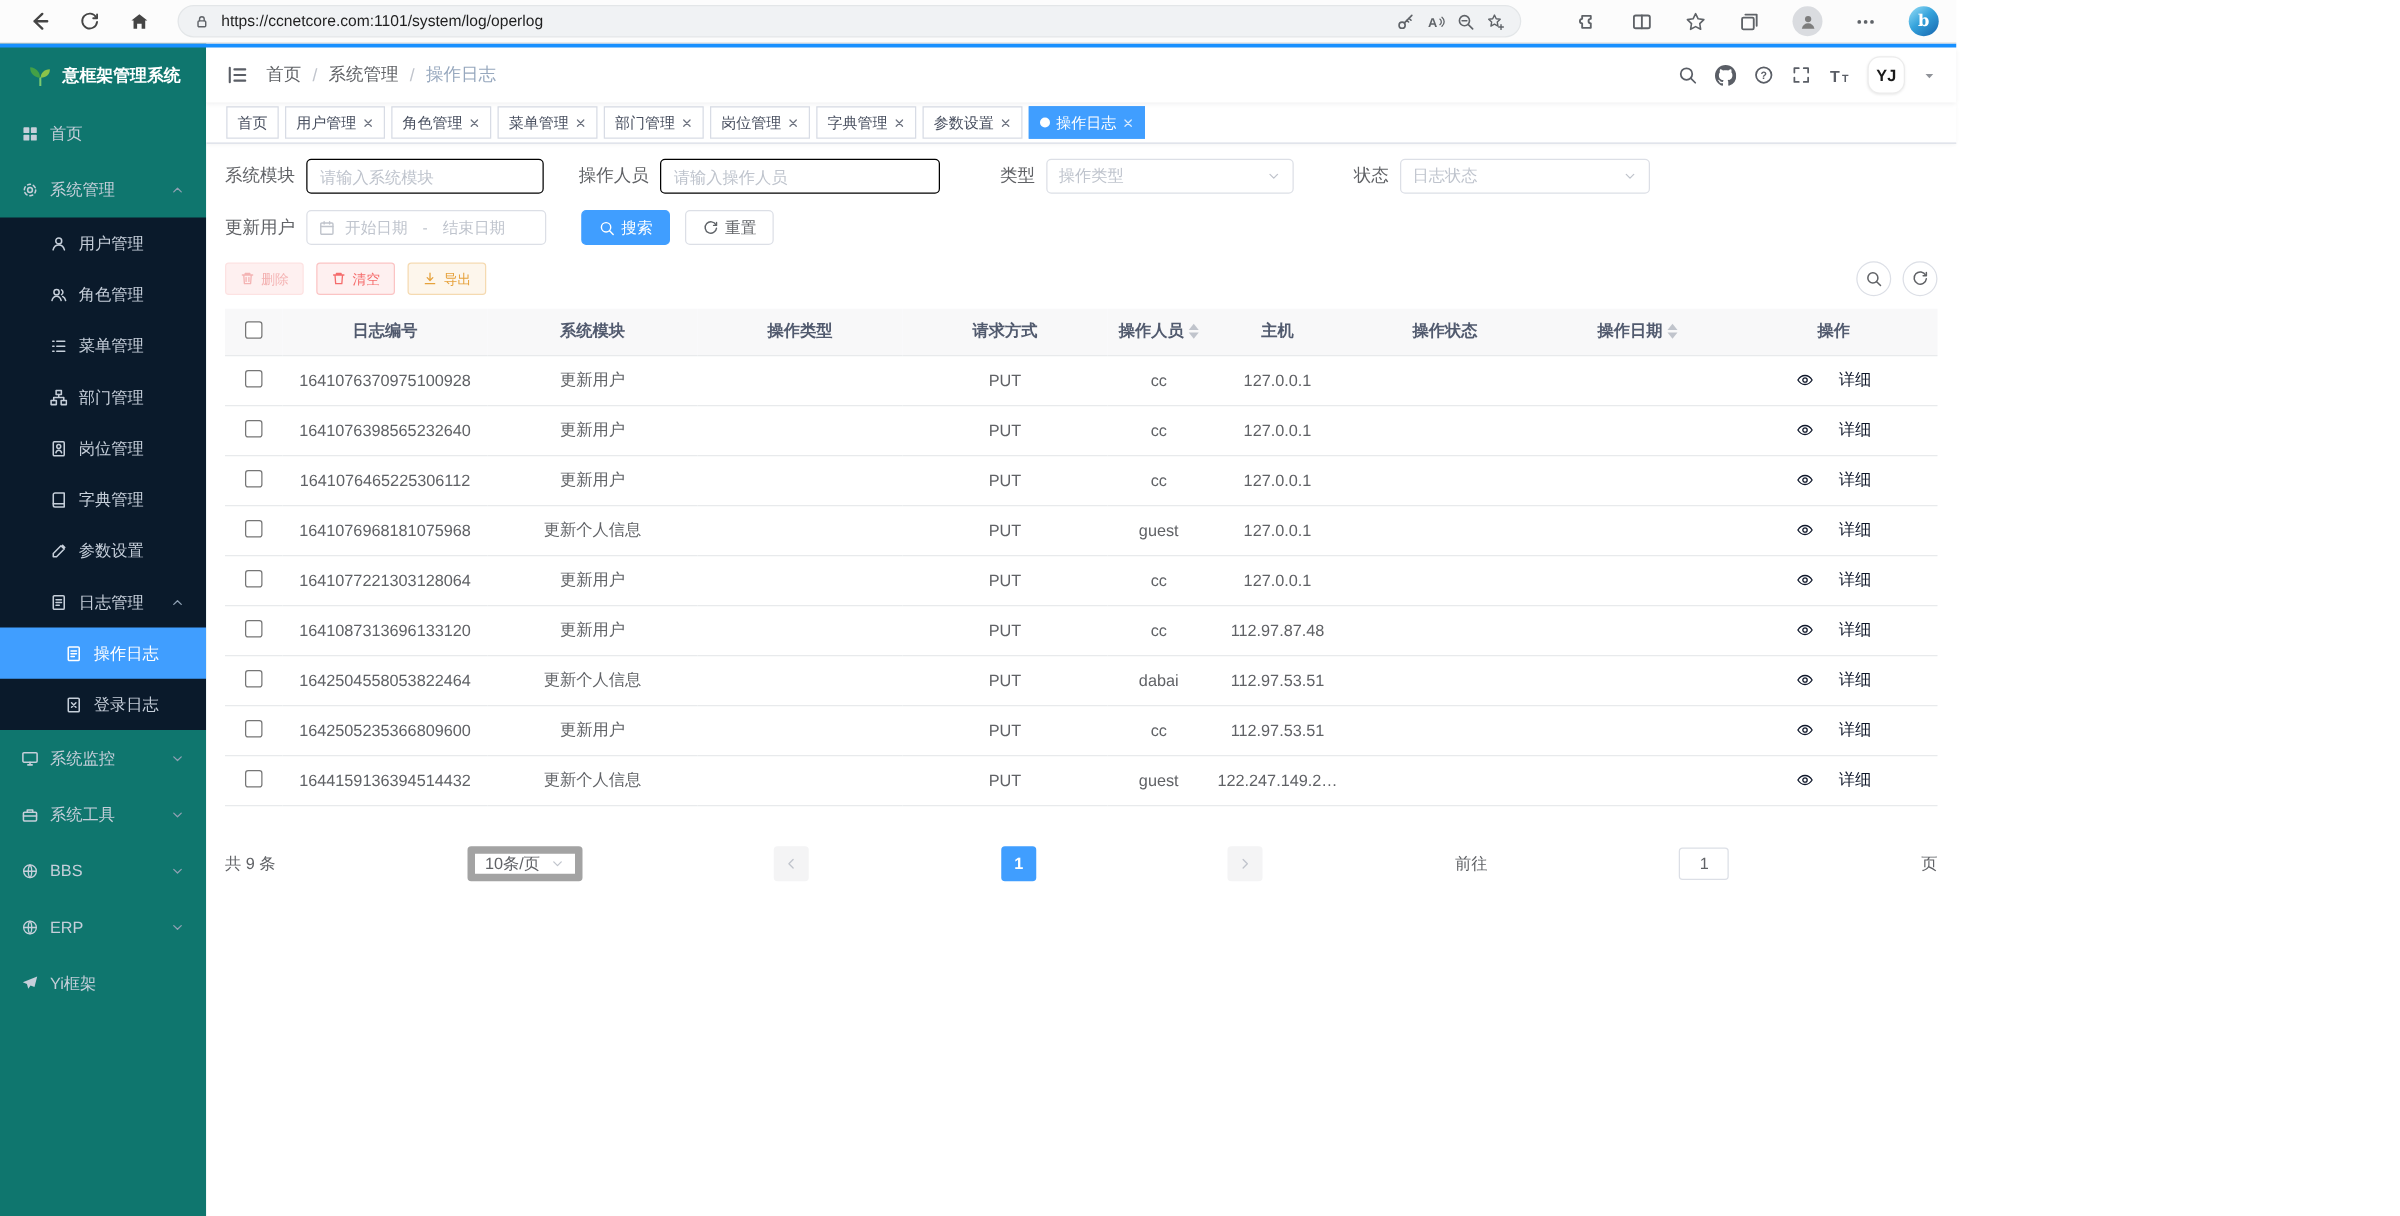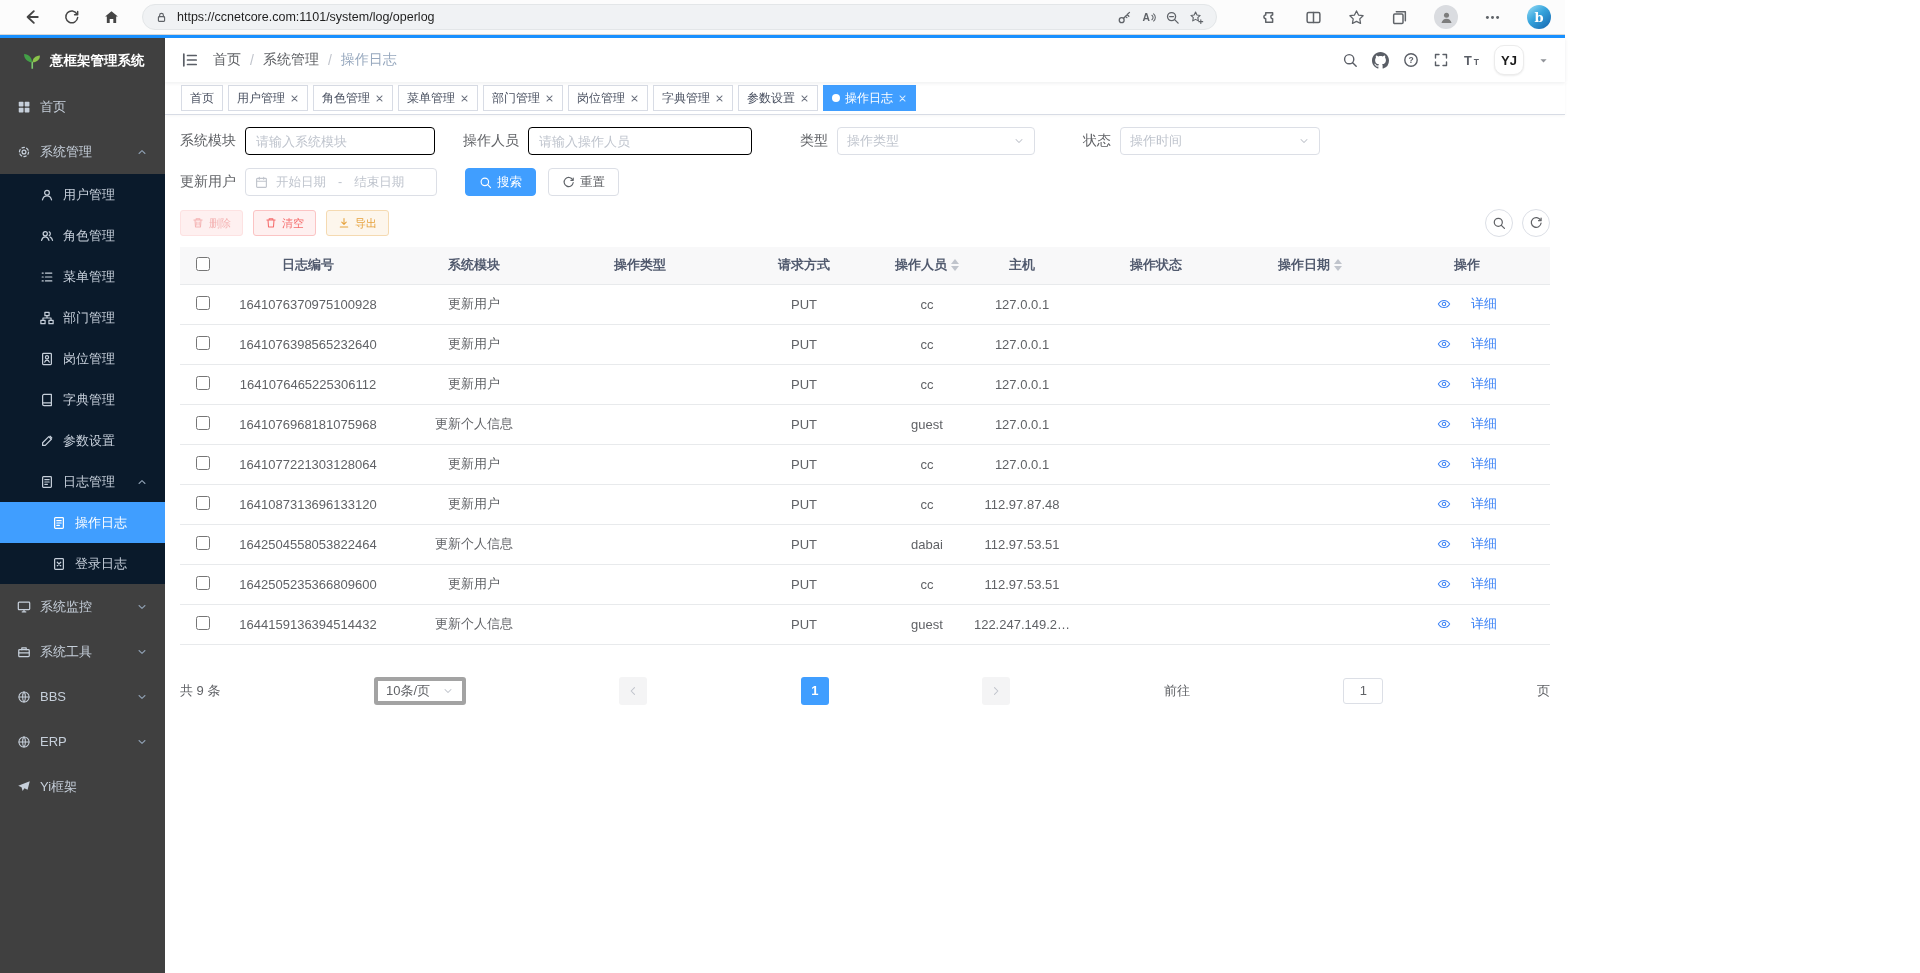--- a/index.html
+++ b/index.html
@@ -15,21 +15,21 @@
 .addr .url{flex:1;font-size:12.5px;color:#1f1f1f;white-space:nowrap;overflow:hidden}
 .aicon{display:flex;color:#5f6368;cursor:pointer}
 .cright{display:flex;align-items:center;gap:26px;margin-left:auto;color:#454545}
 .avatar-b{width:24px;height:24px;border-radius:50%;background:#dadce0;display:flex;align-items:center;justify-content:center;color:#7d7d7d}
 .bing{width:24px;height:24px;border-radius:50%;background:linear-gradient(140deg,#9be0f7 0%,#35a3dc 45%,#1563ad 100%);display:flex;align-items:center;justify-content:center;color:#fff;font-weight:bold;font-size:13px;font-family:"DejaVu Serif",serif}
 .bing::after{content:"b"}
 
 
 .app{position:relative;display:flex;height:938px}
 .progress{position:absolute;left:0;top:0;width:100%;height:3px;background:#1890ff;z-index:30}
-.sidebar{width:165px;flex:0 0 auto;background:#404040;overflow:hidden;padding-top:3px}
+.sidebar{width:165px;flex:0 0 auto;background:#0f766e;overflow:hidden;padding-top:3px}
 .logo-row{height:46px;display:flex;align-items:center;gap:8px;padding:0 22px;cursor:pointer}
 .logo-text{color:#fff;font-size:13.5px;font-weight:bold;white-space:nowrap}
 .menu{font-size:13px;color:#c6cfda}
 .mitem{height:45px;display:flex;align-items:center;gap:9px;padding:0 17px;cursor:pointer;white-space:nowrap}
 .mitem .chev{margin-left:auto;color:#8fa0b3;display:flex}
 .micon{display:flex;flex:0 0 auto}
 .sub{background:#0a1a2b}
 .sub .mitem{height:41px;padding-left:40px}
 .sub2 .mitem{height:41px;padding-left:52px}
 .mitem.active{background:#409eff;color:#fff}
@@ -78,26 +78,26 @@
 
 
 table{width:100%;border-collapse:collapse;table-layout:fixed}
 th{background:#f8f8f9;height:37px;font-size:13px;color:#515a6e;font-weight:bold;border-bottom:1px solid #e8eaec;text-align:center;white-space:nowrap}
 td{height:40px;font-size:13px;color:#606266;border-bottom:1px solid #e8eaec;text-align:center;white-space:nowrap;overflow:hidden;text-overflow:ellipsis}
 .thin{display:inline-flex;align-items:center}
 .sortc{display:inline-flex;flex-direction:column;gap:2px;margin-left:4px}
 .sortc i{display:block;width:0;height:0;border-left:4px solid transparent;border-right:4px solid transparent}
 .sortc .u{border-bottom:5px solid #c0c4cc}
 .sortc .d{border-top:5px solid #c0c4cc}
-.dlink{color:#3b82f6;display:inline-flex;align-items:center;gap:20px;cursor:pointer}
+.dlink{color:#0f172a;display:inline-flex;align-items:center;gap:20px;cursor:pointer}
 input[type=checkbox]{width:14px;height:14px;cursor:pointer;accent-color:#409eff}
 
 
 .pager{display:flex;align-items:center;justify-content:space-between;margin-top:32px;font-size:13px;color:#606266;gap:10px}
-.psize{width:92px;height:28px;border:4px solid #a3a3a3;border-radius:3px;display:flex;align-items:center;justify-content:space-between;padding:0 8px;background:#fff;cursor:pointer}
+.psize{width:92px;height:28px;border:6px solid #a3a3a3;border-radius:3px;display:flex;align-items:center;justify-content:space-between;padding:0 8px;background:#fff;cursor:pointer}
 .pbtn{min-width:28px;height:28px;border-radius:3px;background:#f4f4f5;display:flex;align-items:center;justify-content:center;color:#c0c4cc;cursor:pointer}
 .pcur{min-width:28px;height:28px;border-radius:3px;background:#409eff;color:#fff;display:flex;align-items:center;justify-content:center;font-weight:bold}
 .pgoto{width:40px;height:26px;border:1px solid #dcdfe6;border-radius:3px;text-align:center;font-size:13px;color:#606266;outline:none}
 </style>
 </head>
 <body>
 
 <div class="window">
 
   <div class="chrome">
@@ -539,21 +539,21 @@
               <span class="chev">
                   <svg class="st" width="12" height="12" viewBox="0 0 16 16">
                     <path d="M4 6 8 10 12 6"></path>
                   </svg>
                 </span>
             </div>
           </div>
           <div class="fitem gap-lg">
             <span class="flabel">状态</span>
             <div class="fsel" style="width:200px">
-              <span>操作时间</span>
+              <span>日志状态</span>
               <span class="chev">
                   <svg class="st" width="12" height="12" viewBox="0 0 16 16">
                     <path d="M4 6 8 10 12 6"></path>
                   </svg>
                 </span>
             </div>
           </div>
         </div>
 
         <div class="frow">

